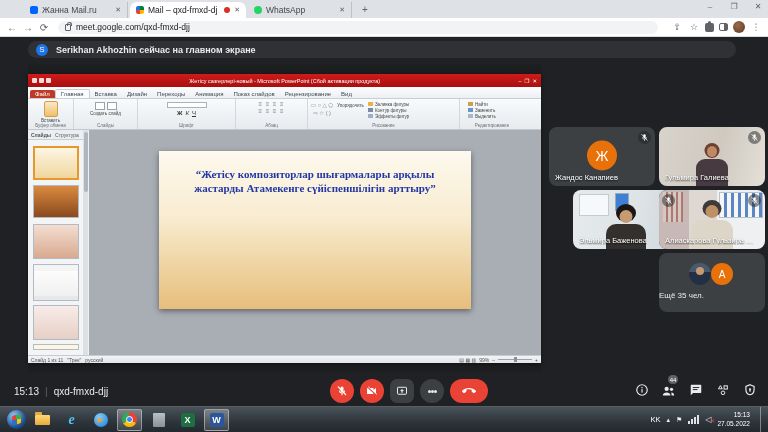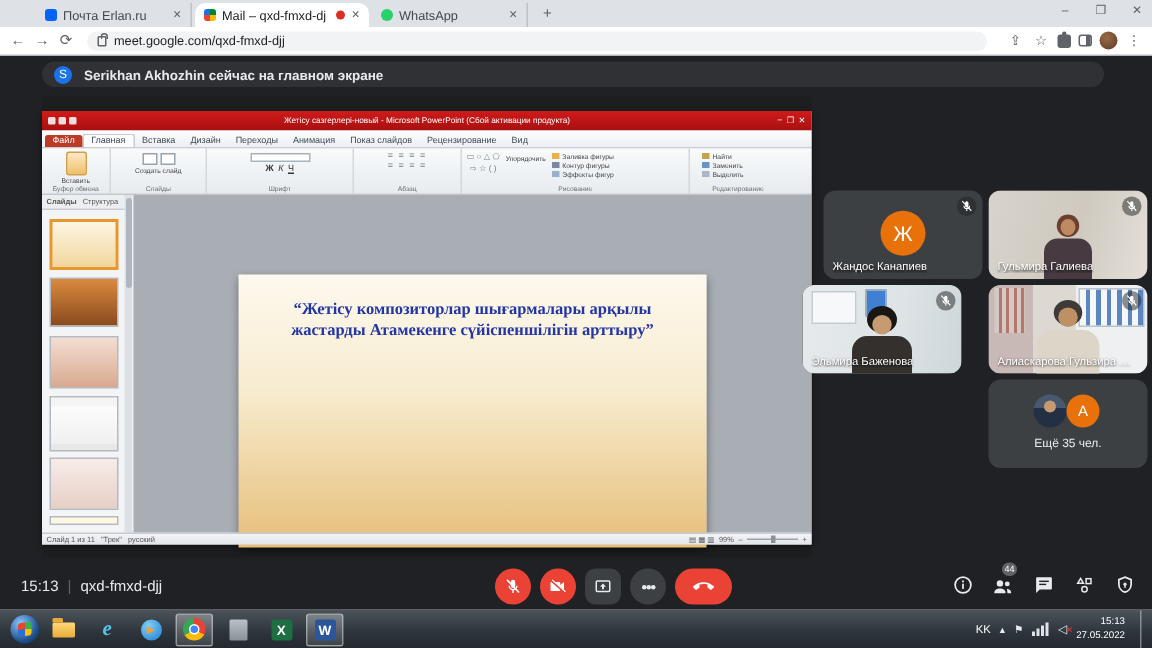--- a/index.html
+++ b/index.html
@@ -80,23 +80,23 @@
   .smalllist { font-size:4.5px; color:#444; line-height:6px; white-space:nowrap; }
   .chip { display:inline-block; width:5px; height:4px; margin-right:2px; }
 
   .ppt-pane { position:absolute; top:56px; left:0; width:60px; bottom:8px; background:#f2f4f6;
     border-right:1px solid #c9ced4; }
   .pane-tabs { height:10px; background:#eceff2; border-bottom:1px solid #c9ced4; display:flex;
     align-items:center; gap:4px; padding-left:3px; font-size:5px; color:#555; }
   .thumb { position:absolute; left:5px; width:46px; border:1px solid #b4bac1; }
   .thumb.sel { border:2px solid #e8962e; }
   .ppt-canvas { position:absolute; top:56px; left:61px; right:0; bottom:8px; background:#a9aeb5; }
-  .slide { position:absolute; left:70px; top:21px; width:312px; height:182px;
+  .slide { position:absolute; left:70px; top:21px; width:312px; height:158px;
     background:linear-gradient(180deg,#fdf9ee 0%,#f8ecd0 42%,#edd09a 78%,#e7bd7c 100%);
-    box-shadow:0 2px 6px rgba(0,0,0,.45); font-family:"Liberation Serif", serif; text-align:center;margin-top:32px; }
+    box-shadow:0 2px 6px rgba(0,0,0,.45); font-family:"Liberation Serif", serif; text-align:center; }
   .slide-title { margin:16px 20px 0; font-size:11px; font-weight:bold; color:#2336a5; line-height:1.3; }
   .slide-body { margin:16px 14px 0; font-size:9.5px; color:#33281c; line-height:1.38; }
   .ppt-status { position:absolute; left:0; right:0; bottom:0; height:8px;
     background:linear-gradient(#f2f4f6,#e2e6ea); border-top:1px solid #c6cbd1;
     display:flex; align-items:center; font-size:5px; color:#555; padding:0 3px; gap:4px;}
   .zoomctl { margin-left:auto; display:flex; gap:3px; align-items:center; font-size:5px; color:#555;}
   .zslider { width:34px; height:1px; background:#9aa2ab; position:relative; }
   .zslider::before { content:""; position:absolute; left:16px; top:-2px; width:3px; height:5px; background:#8a929b;}
   .scrollbar { position:absolute; top:56px; bottom:8px; left:55px; width:5px; background:#dde1e6; }
   .scrollbar .sthumb { position:absolute; top:2px; left:0.5px; width:4px; height:60px; background:#aeb6bf; border-radius:2px;}
@@ -164,21 +164,21 @@
   .sc-zhanna .body { position:absolute; left:50%; top:34px; transform:translateX(-50%);
     width:52px; height:24px; border-radius:12px 12px 0 0; background:#f0ede4; }
   .emblem { width:32px; height:32px; border-radius:50%;
     background:radial-gradient(circle at 50% 42%, #ecd08a 0 28%, #c89f4e 58%, #7c5c24 100%); position:relative;}
   .emblem::before { content:""; position:absolute; top:1px; left:50%; transform:translateX(-50%);
     width:10px; height:6px; border-radius:5px 5px 0 0; background:#1f3f6e; }
   .ov-circle { width:22px; height:22px; border-radius:50%; position:absolute; top:10px; }
   .ovc1 { left:30px; background:linear-gradient(#48586e 0 40%,#233044 40%); }
   .ovc1::before { content:""; position:absolute; top:4px; left:7px; width:8px; height:8px; border-radius:50%; background:#c59a70;}
   .ovc2 { left:52px; background:#e8710a; color:#fff; font-size:10px; display:flex; align-items:center; justify-content:center;}
-  .ovtext { position:absolute; left:0; right:0; bottom:12px; text-align:center; color:#e8eaed; font-size:8px; }
+  .ovtext { position:absolute; left:0; right:0; bottom:12px; text-align:left; color:#e8eaed; font-size:8px; }
 
   
   .meetbar { position:absolute; left:0; top:376px; width:768px; height:30px; display:flex; align-items:center; }
   .mb-left { display:flex; align-items:center; gap:6px; color:#e8eaed; font-size:10px; margin-left:14px; }
   .mb-sep { color:#5f6368; }
   .mb-center { position:absolute; left:330px; top:3px; display:flex; align-items:center; gap:6px; }
   .ctl { width:24px; height:24px; border-radius:50%; display:flex; align-items:center; justify-content:center; }
   .ctl.red { background:#ea4335; }
   .ctl.dark { background:#3c4043; }
   .ctl.sq { border-radius:7px; }
@@ -224,21 +224,21 @@
   .showdesk { width:4px; height:26px; border-left:1px solid rgba(255,255,255,.4); margin-left:4px;}
 </style>
 </head>
 <body>
 
 <div class="screen">
 
   <div class="tabstrip">
     <div class="tab inactive" style="left:24px;width:104px;">
       <span class="fav mail"></span>
-      <span class="tlabel">Почта Erlan.ru</span>
+      <span class="tlabel">Жанна Mail.ru</span>
       <span class="tclose">✕</span>
     </div>
     <div class="tab active" style="left:130px;width:116px;">
       <span class="fav meet"></span>
       <span class="tlabel">Mail – qxd-fmxd-dj</span>
       <span class="recdot"></span>
       <span class="tclose">✕</span>
     </div>
     <div class="tab inactive" style="left:248px;width:104px;">
       <span class="fav wa"></span>
@@ -419,21 +419,21 @@
             <rect x="9" y="3" width="6" height="11" rx="3"></rect>
             <path d="M6 11a6 6 0 0 0 12 0h-1.8a4.2 4.2 0 0 1-8.4 0z"></path>
             <rect x="11" y="16.5" width="2" height="4"></rect>
           </g>
           <line x1="4" y1="3" x2="20" y2="20" stroke="#fff" stroke-width="2"></line>
         </svg>
       </span>
     <span class="tile-name">Гульмира Галиева</span>
   </div>
 
-  <div class="tile" style="left:535px;top:190px;padding-left:32px;">
+  <div class="tile" style="left:573px;top:190px;padding-left:32px;">
     <div class="scene sc-elmira">
       <span class="board"></span>
         <span class="flagpic"></span>
         <span class="head"></span>
         <span class="face"></span>
         <span class="body"></span>
     </div>
     <span class="mute">
         <svg viewBox="0 0 24 24" width="9" height="9">
           <g fill="#fff">

